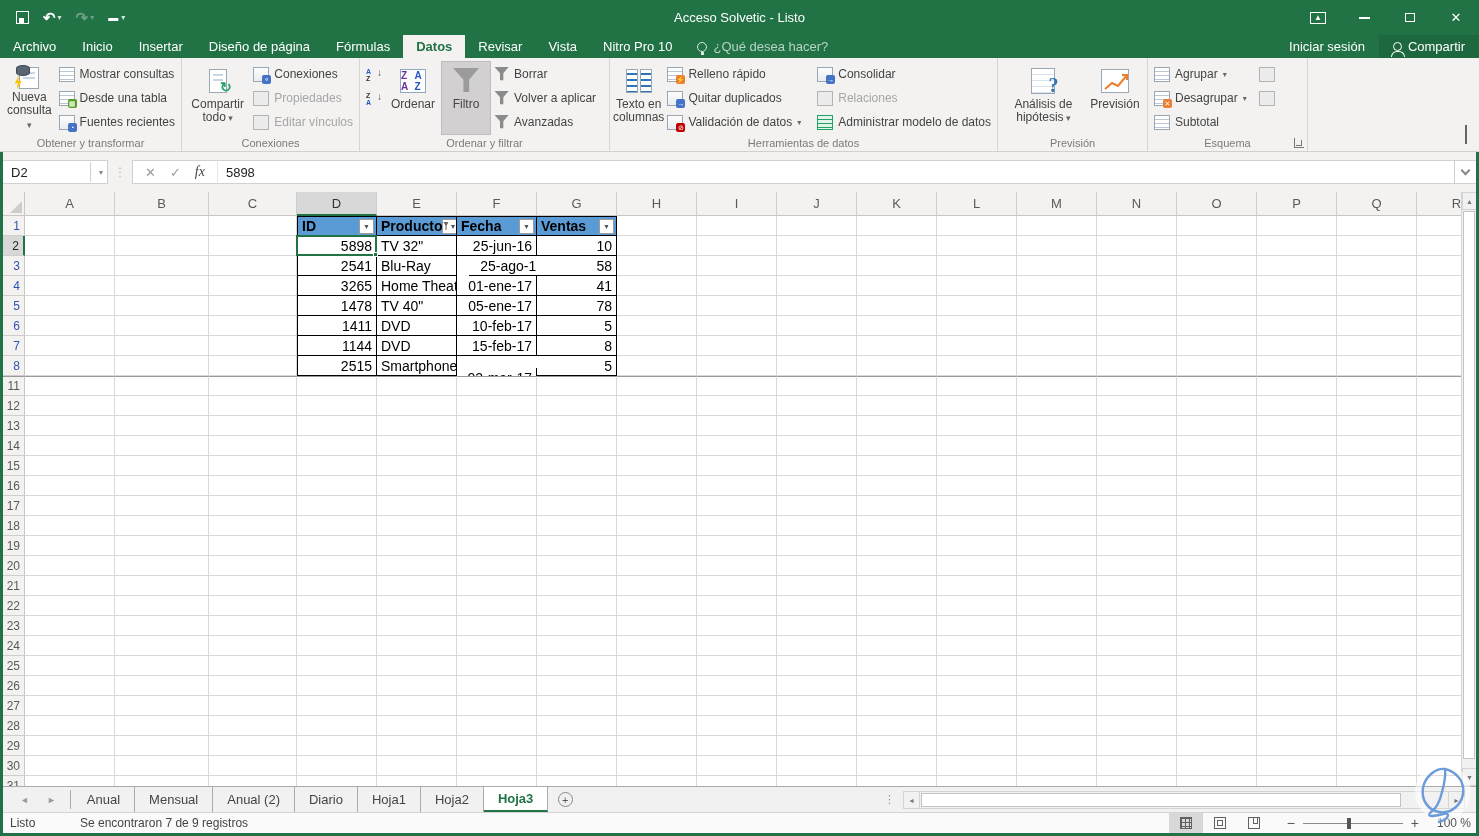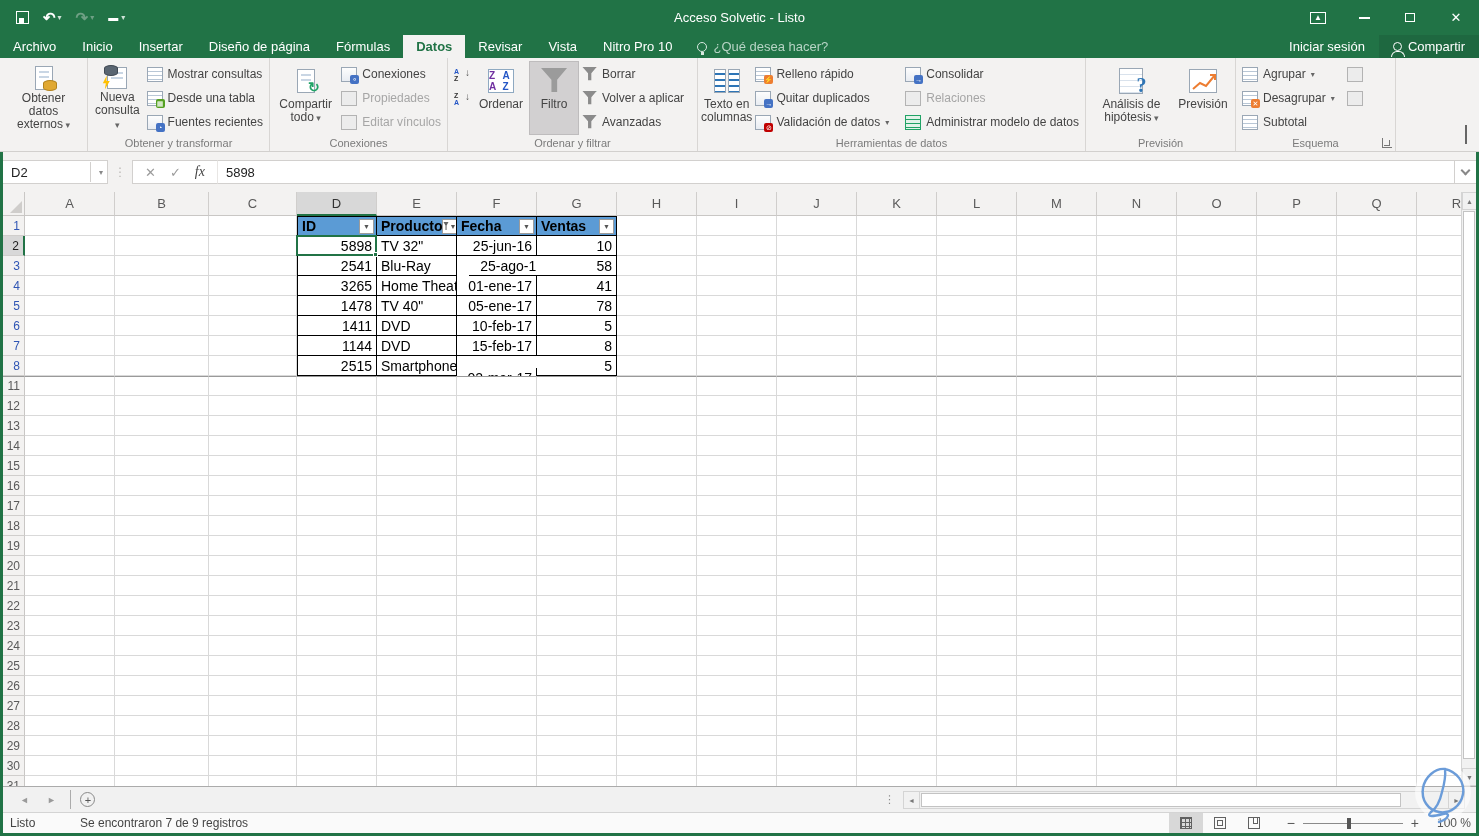--- a/index.html
+++ b/index.html
@@ -215,31 +215,20 @@
       <div class="signin">Iniciar sesión</div>
       <div class="share">
           <span class="person"></span>
           <span>Compartir</span>
         </div>
     </div>
   </div>
 
   <div class="ribbon">
 
-    <div class="grp" style="width:88px">
-      <div class="bigbtn">
-        <span class="bicon">
-            <span class="sheeticon" style="width:18px;height:24px">
-              <span class="cyl"></span>
-            </span>
-          </span>
-        <span class="blabel dd">Obtener datos externos</span>
-      </div>
-      <div class="glabel"></div>
-    </div>
 
     <div class="grp" style="width:182px">
       <div class="bigbtn">
         <span class="bicon">
             <span class="sheeticon" style="width:20px;height:22px">
               <span class="cyl dark"></span>
               <span class="bolt"></span>
             </span>
           </span>
         <span class="blabel dd">Nueva consulta</span>
@@ -1079,20 +1068,29 @@
     <div class="vs-thumb"></div>
     <div class="vs-btn bottom">▼</div>
   </div>
 
   <div class="sheetbar">
     <div class="snav">
       <span>◄</span>
       <span>►</span>
     </div>
     <div class="stab-sep0"></div>
+    <div class="stabs" id="stabs">
+        <div class="stab">Anual</div>
+        <div class="stab">Mensual</div>
+        <div class="stab">Anual (2)</div>
+        <div class="stab">Diario</div>
+        <div class="stab">Hoja1</div>
+        <div class="stab">Hoja2</div>
+        <div class="stab active">Hoja3</div>
+      </div>
     <div class="addsheet">
         <span class="plus">+</span>
       </div>
     <div class="hs-sizer">⋮</div>
     <div class="hscroll">
       <div class="hs-btn left">◄</div>
       <div class="hs-thumb"></div>
       <div class="hs-btn right">►</div>
     </div>
   </div>

